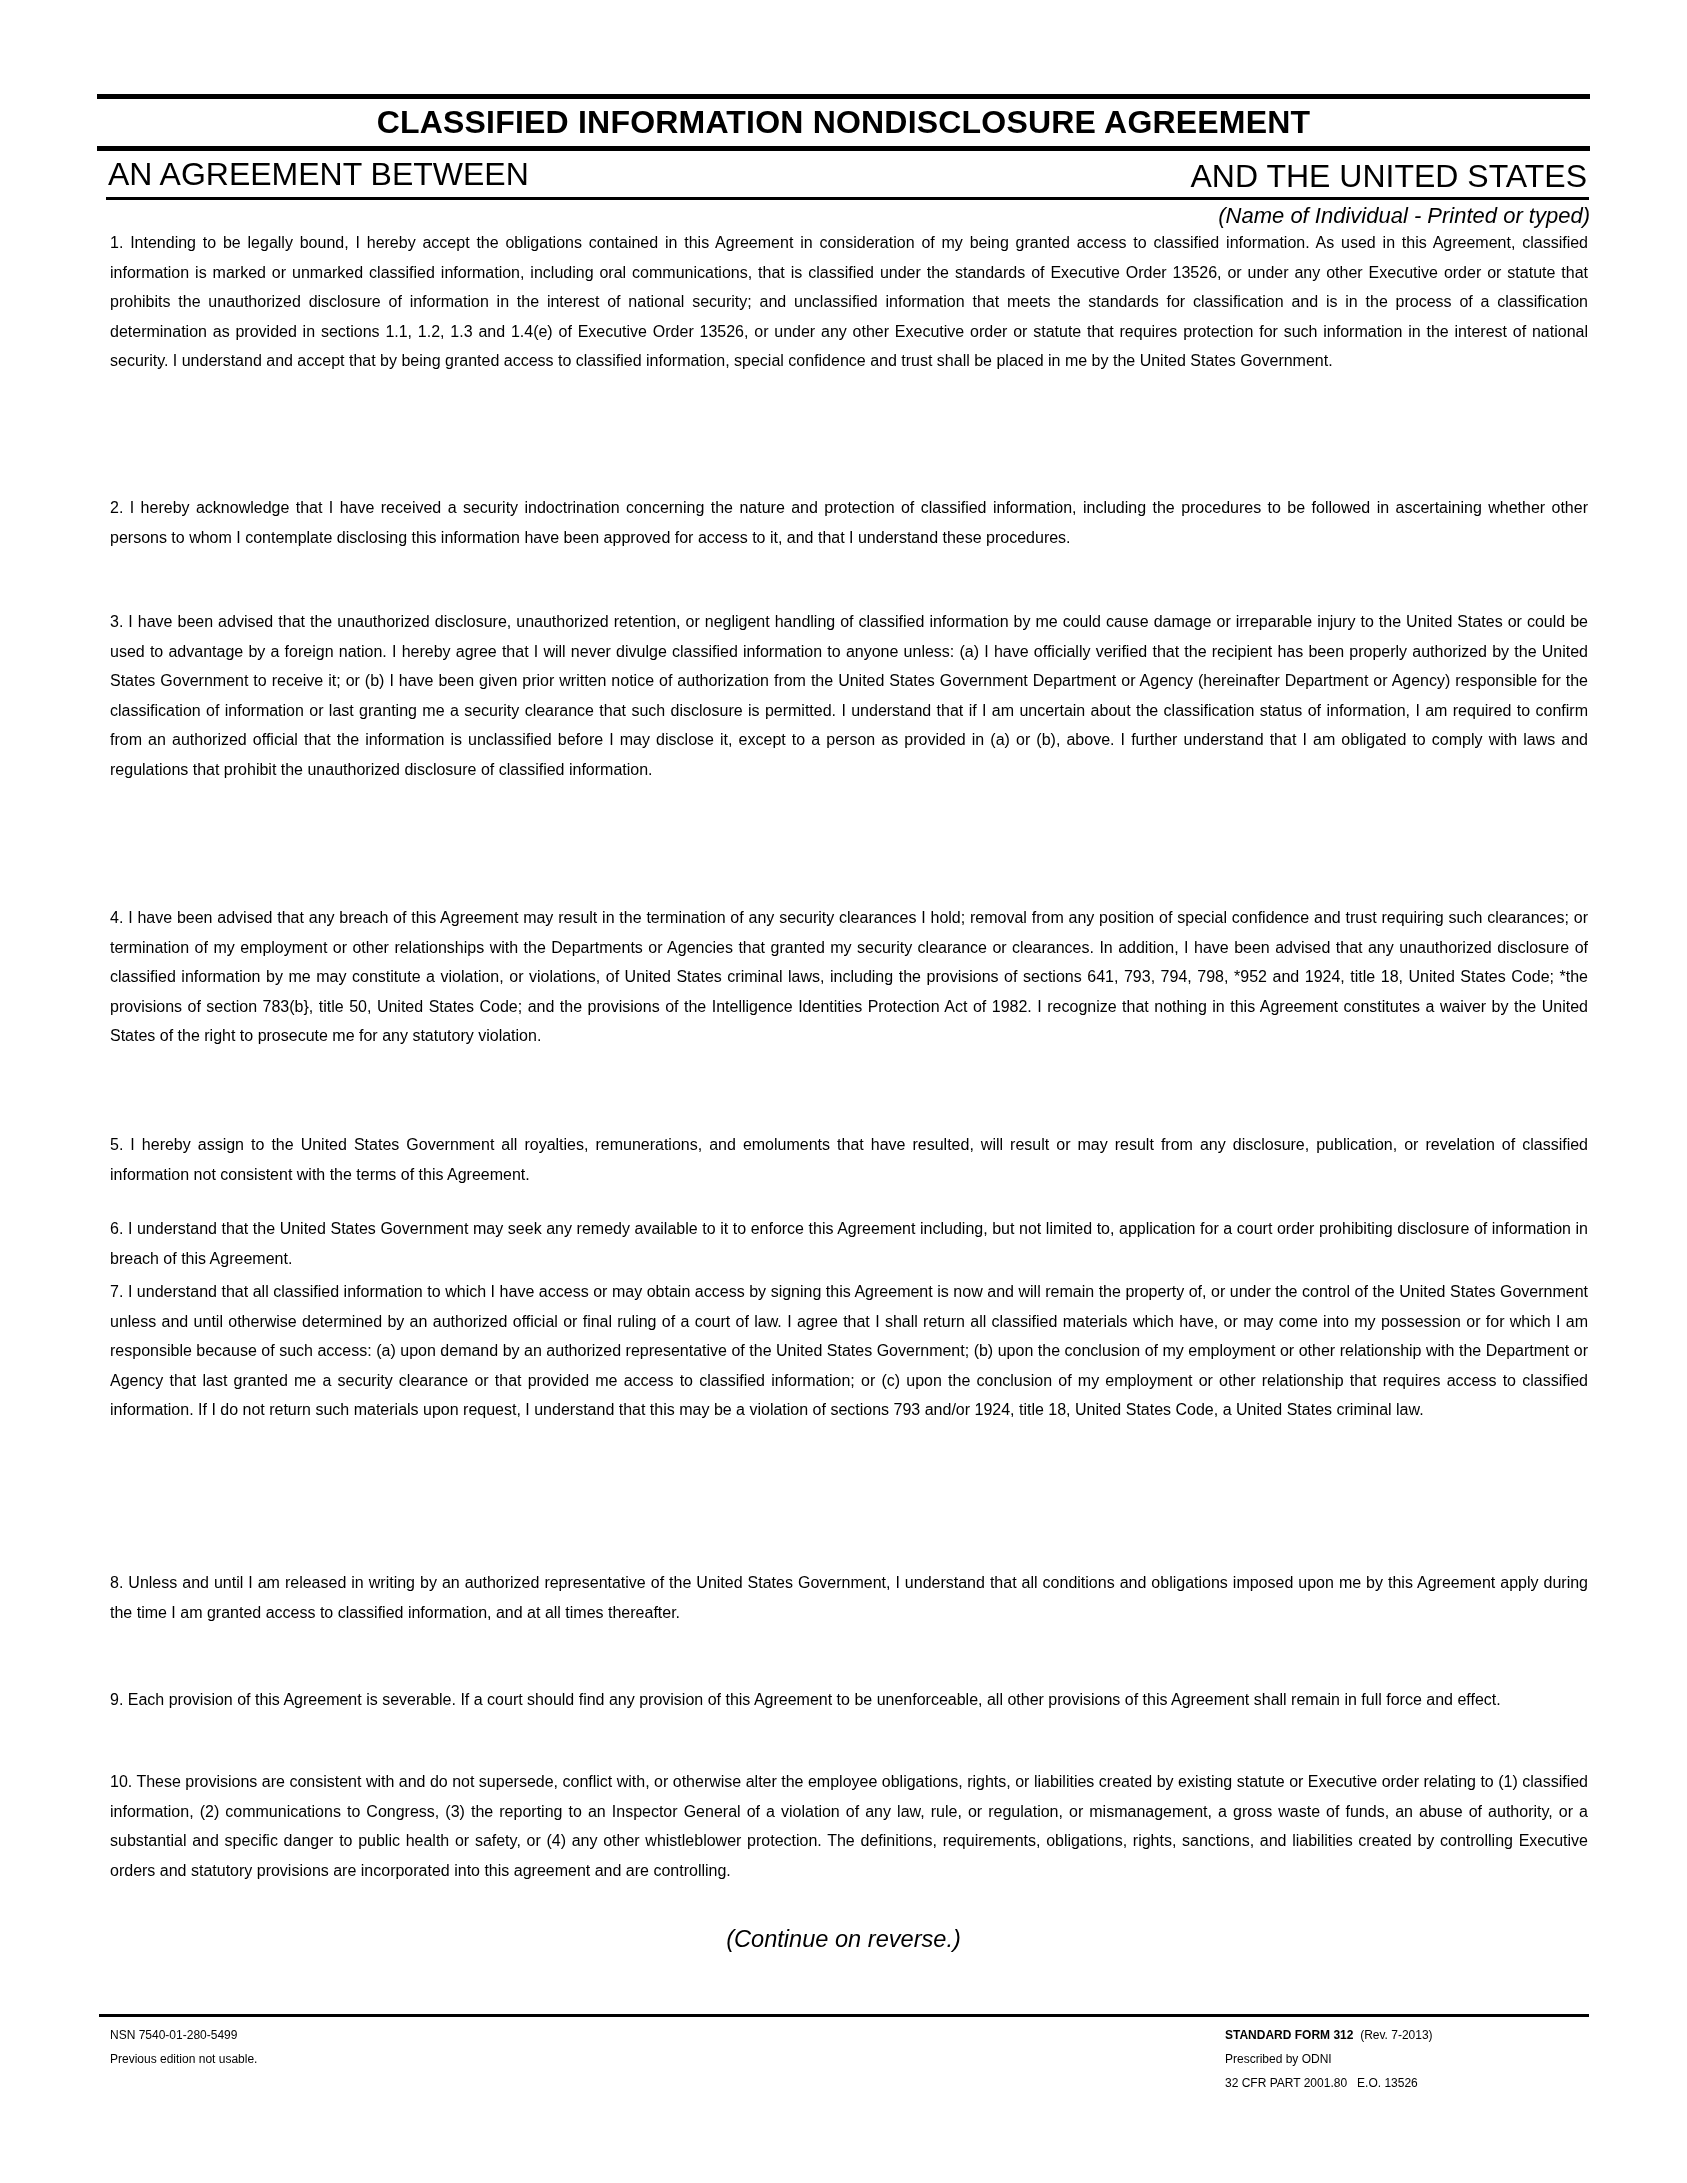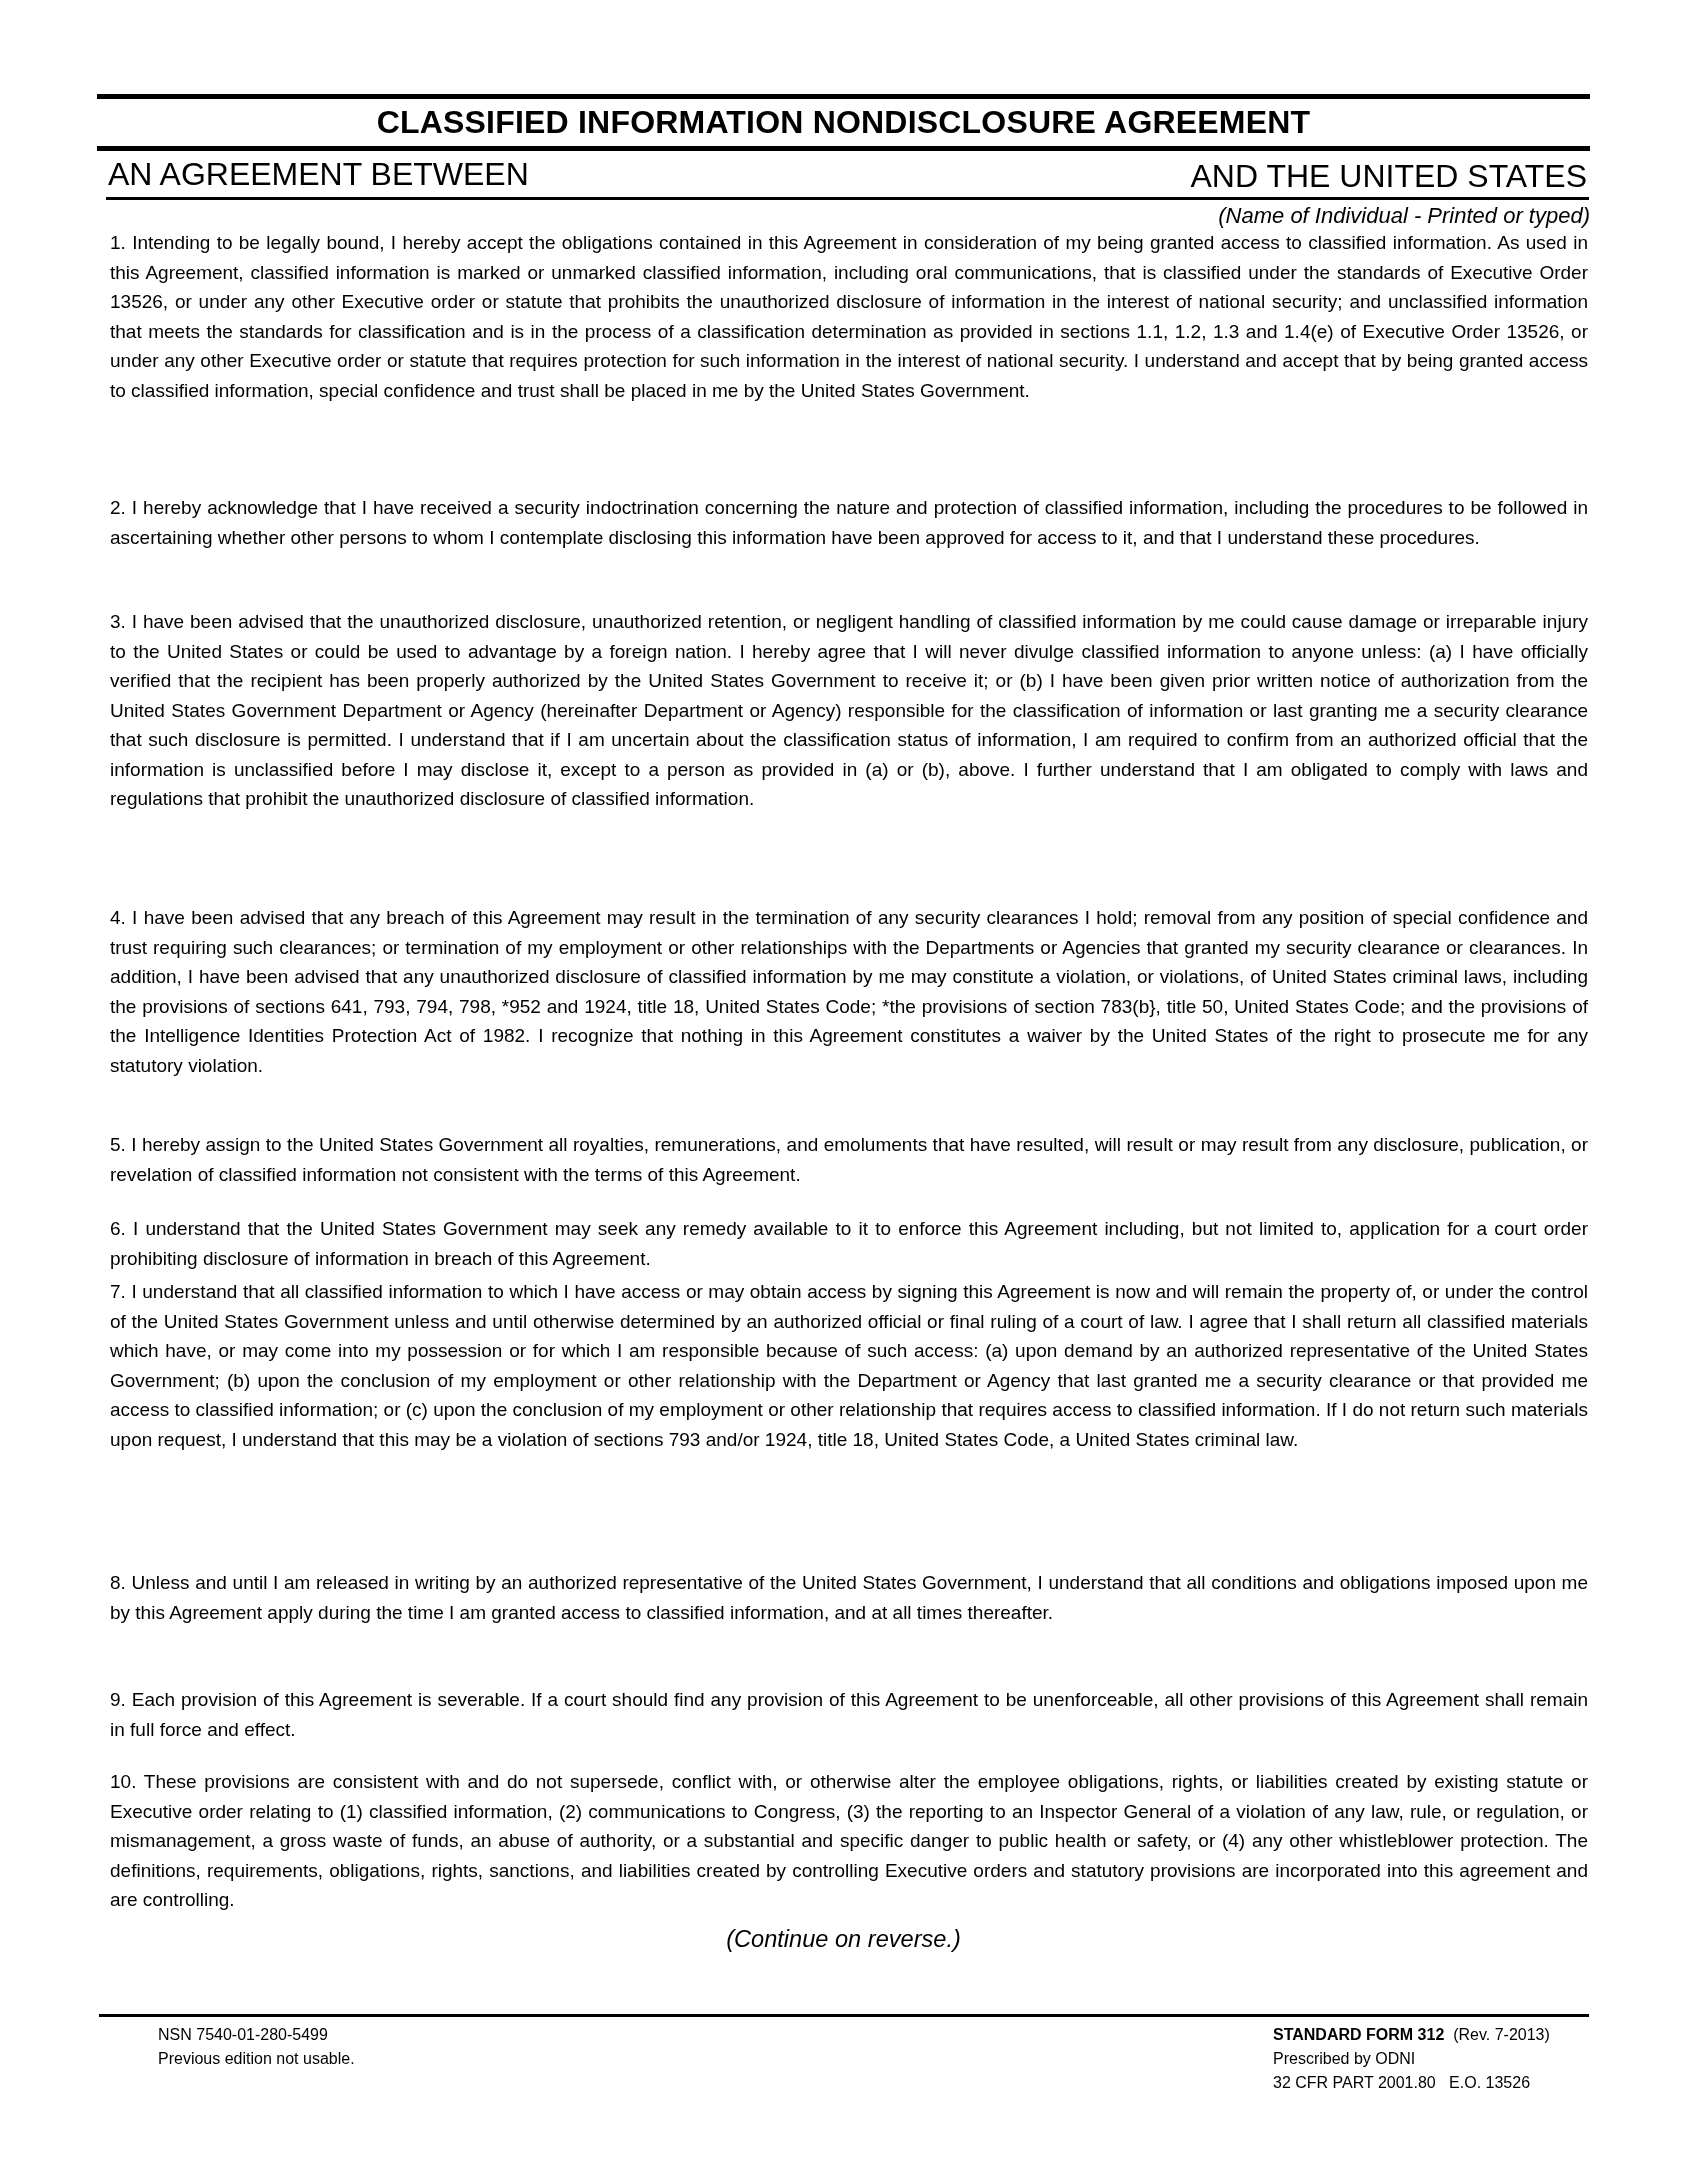--- a/index.html
+++ b/index.html
@@ -3,23 +3,23 @@
 <meta charset="utf-8">
 <style>
   html, body { margin: 0; padding: 0; background: #ffffff; }
   body { width: 1687px; height: 2183px; position: relative; overflow: hidden; color: #000; font-family: "Liberation Sans", "DejaVu Sans", sans-serif; }
   .rule { position: absolute; background: #000; }
   .abs { position: absolute; }
   .title { left: 97px; width: 1493px; top: 101px; text-align: center; font-weight: bold; font-size: 32px; line-height: 42px; letter-spacing: 0.2px; }
   .between-left { left: 108px; top: 155px; font-size: 32px; line-height: 39px; text-align: right; }
   .between-right { right: 100px; top: 157px; font-size: 32px; line-height: 39px; }
   .name-caption { left: 97px; width: 1493px; top: 202px; text-align: right; font-style: italic; font-size: 22px; line-height: 27px; }
-  .para { position: absolute; left: 110px; width: 1478px; font-size: 19px; line-height: 29.5px; text-align: justify; text-align-last: left; margin: 0; }
+  .para { position: absolute; left: 110px; width: 1478px; font-size: 16px; line-height: 29.5px; text-align: justify; text-align-last: left; margin: 0; }
   .continue { left: 97px; width: 1493px; top: 1892px; text-align: center; font-style: italic; font-size: 23.6px; line-height: 29px; margin-top: 33px; }
-  .foot { font-size: 16px; line-height: 24px; margin-left: 48px; }
+  .foot { font-size: 12px; line-height: 24px; }
   .foot-left { left: 110px; top: 2023px; }
   .foot-right { left: 1225px; top: 2023px; }
   .bold { font-weight: bold; text-align: right; }
 </style>
 </head>
 <body>
 
 <div class="rule" style="left:97px; top:94px; width:1493px; height:5px;"></div>
 <div class="abs title">CLASSIFIED INFORMATION NONDISCLOSURE AGREEMENT</div>
 <div class="rule" style="left:97px; top:146px; width:1493px; height:5px;"></div>

